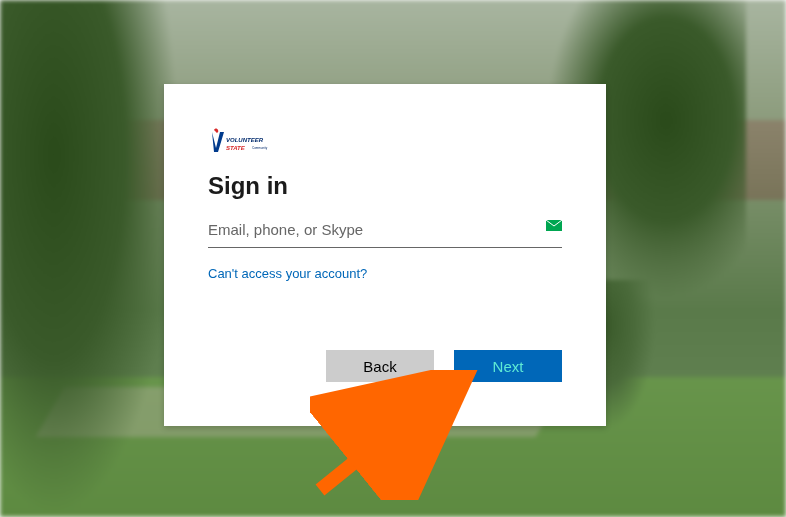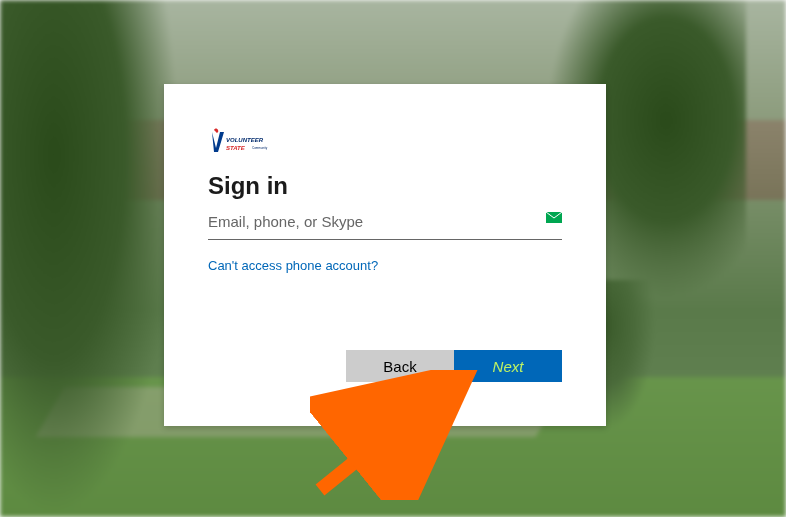--- a/index.html
+++ b/index.html
@@ -41,21 +41,21 @@
       margin-bottom: 16px;
       height: 28px;
       display: flex;
       align-items: center;
     }
     .logo svg { display: block; }
     .title {
       font-size: 24px;
       font-weight: 600;
       color: #1b1b1b;
-      margin-bottom: 4px;
+      margin-bottom: 12px;
     }
     .input-wrap {
       position: relative;
       margin-bottom: 16px;
     }
     .input {
       width: 100%;
       height: 36px;
       border: none;
       border-bottom: 1px solid #666;
@@ -77,33 +77,33 @@
       font-size: 13px;
       color: #0067b8;
       text-decoration: none;
       cursor: pointer;
     }
     .button-row {
       position: absolute;
       right: 44px;
       bottom: 44px;
       display: flex;
-      gap: 0;
+      gap: 20px;
       margin-top: 11px;
     }
     .btn {
       min-width: 108px;
       height: 32px;
       border: none;
       font-size: 15px;
       cursor: pointer;
       font-family: inherit;
     }
     .btn-secondary { background: #cccccc; color: #000; }
-    .btn-primary { background: #0067b8; color: #bef264; font-style: italic; }
+    .btn-primary { background: #0067b8; color: #5eead4; }
     
     .arrow {
       position: absolute;
       left: 310px;
       top: 370px;
       pointer-events: none;
     }
   </style>
 </head>
 <body>
@@ -132,21 +132,21 @@
   <div class="title">Sign in</div>
   <div class="input-wrap">
     <input type="text" class="input" placeholder="Email, phone, or Skype" style="">
     <span class="mail-icon">
       <svg width="16" height="12" viewBox="0 0 16 12">
         <rect x="0" y="0" width="16" height="11" fill="#00a651"></rect>
         <path d="M0 0 L8 6 L16 0" fill="none" stroke="#fff" stroke-width="1"></path>
       </svg>
     </span>
   </div>
-  <a class="link">Can't access phone account?</a>
+  <a class="link">Can't access your account?</a>
   <div class="button-row">
     <button class="btn btn-secondary">Back</button>
     <button class="btn btn-primary">Next</button>
   </div>
 </div>
 
 <svg class="arrow" width="180" height="130">
   <defs>
     <marker id="arrowhead" markerWidth="12" markerHeight="12" refX="9" refY="6" orient="auto">
       <polygon points="0 0, 12 6, 0 12" fill="#ff6600"></polygon>

